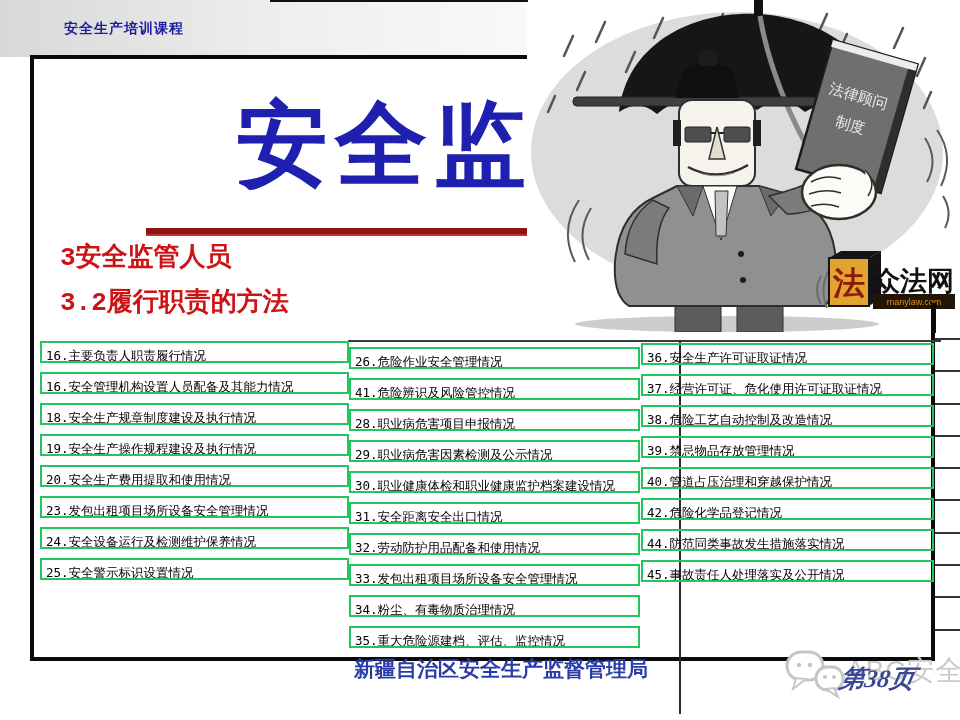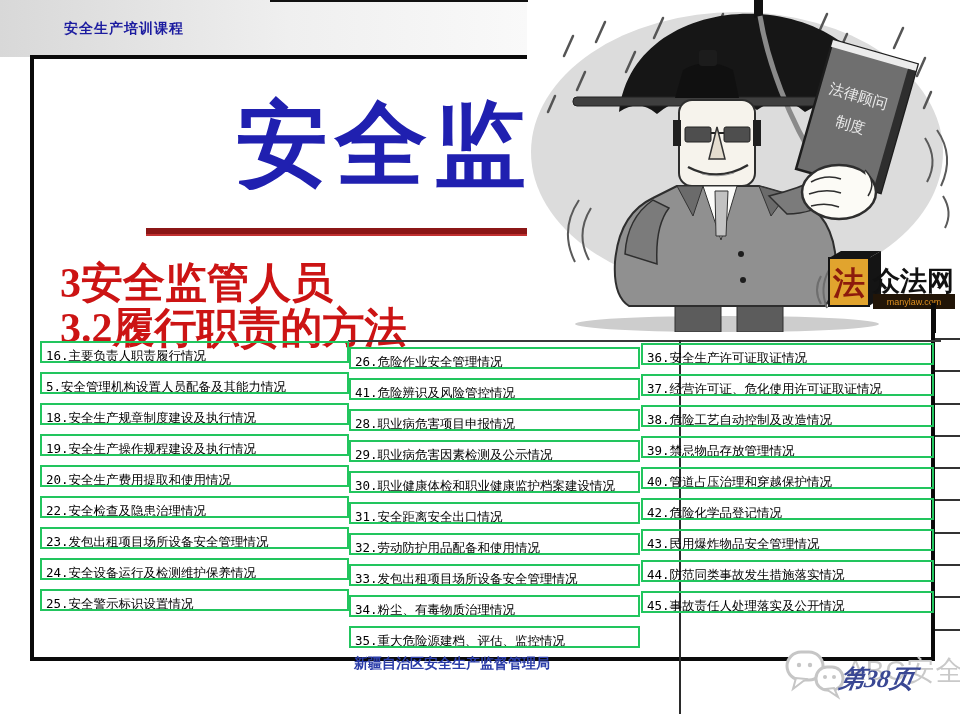--- a/index.html
+++ b/index.html
@@ -15,39 +15,39 @@
   #top-edge-line { left:270px; top:0; width:258px; height:2px; background:#111; z-index:6; }
 
   
   #slide { left:30px; top:55px; width:905px; height:606px; background:#fff;
            border:4px solid #0a0a0a; z-index:1; }
   #slide-title { left:202px; top:38px; font-size:92px; font-weight:bold; line-height:1.05;
                  color:#2020b0; font-family:"Liberation Serif", serif; letter-spacing:7px;
                  white-space:nowrap; }
   #title-underline { left:112px; top:169px; width:430px; height:8px;
                      background:#8b1616; border-bottom:2px solid #c03030; }
-  .subtitle { left:26px; font-size:42px; font-weight:bold; color:#cc1414;
-              font-family:Liberation Serif, serif; white-space:nowrap;margin-top:16px; }
+  .subtitle { left:26px; font-size:26px; font-weight:bold; color:#cc1414;
+              font-family:Liberation Mono, monospace; white-space:nowrap; }
   #subtitle-1 { top:180px; }
   #subtitle-2 { top:225px; }
 
   
   .grid-hairline { left:314px; top:281px; width:593px; height:2px; background:#3a3a3a; }
   .grid-vline { left:645px; top:281px; width:2px; height:374px; background:#2b2b2b; }
   .col { position:absolute; }
   #col-1 { left:6px;   top:282px; width:309px; }
   #col-2 { left:315px; top:288px; width:291px; }
   #col-3 { left:607px; top:284px; width:293px; }
   .cell { height:22px; margin-bottom:9px; border:2px solid #22c55e; background:transparent;
           font-family:"DejaVu Sans Mono", monospace; font-size:12.5px; line-height:26px;
           padding-left:4px; white-space:nowrap; overflow:hidden; color:#000; }
   #sliver-grid { left:935px; top:338px; width:25px; height:322px;
                  background:repeating-linear-gradient(180deg,#333 0 2px,transparent 2px 32.3px); }
 
-  #footer-org { left:320px; top:596px; font-size:14px; font-weight:bold; color:#2a3ca8;
+  #footer-org { left:320px; top:596px; font-size:21px; font-weight:bold; color:#2a3ca8;
                 font-family:"Liberation Serif", serif; white-space:nowrap; z-index:9; }
 
   
   #illustration { left:527px; top:0; width:433px; height:332px; background:#ffffff; z-index:5; }
   #border-tick { left:931px; top:303px; width:5px; height:30px; background:#0a0a0a; z-index:6; }
 
   
   #wechat-icon { left:784px; top:648px; z-index:3; }
   #watermark-brand { left:846px; top:652px; font-size:28px; color:#c9c9c9; z-index:3;
                      letter-spacing:1px; white-space:nowrap; }
@@ -66,25 +66,24 @@
   <div class="abs" id="slide-title">安全监管</div>
   <div class="abs" id="title-underline"></div>
   <div class="abs subtitle" id="subtitle-1">3安全监管人员</div>
   <div class="abs subtitle" id="subtitle-2">3.2履行职责的方法</div>
 
   <div class="abs grid-hairline"></div>
   <div class="abs grid-vline"></div>
 
   <div class="col" id="col-1">
     <div class="cell"><span>16.主要负责人职责履行情况</span></div>
-    <div class="cell"><span>5.安全管理机构设置人员配备及其能力情况</span></div>
+    <div class="cell"><span>16.安全管理机构设置人员配备及其能力情况</span></div>
     <div class="cell"><span>18.安全生产规章制度建设及执行情况</span></div>
     <div class="cell"><span>19.安全生产操作规程建设及执行情况</span></div>
     <div class="cell"><span>20.安全生产费用提取和使用情况</span></div>
-    <div class="cell"><span>22.安全检查及隐患治理情况</span></div>
     <div class="cell"><span>23.发包出租项目场所设备安全管理情况</span></div>
     <div class="cell"><span>24.安全设备运行及检测维护保养情况</span></div>
     <div class="cell"><span>25.安全警示标识设置情况</span></div>
   </div>
 
   <div class="col" id="col-2">
     <div class="cell"><span>26.危险作业安全管理情况</span></div>
     <div class="cell"><span>41.危险辨识及风险管控情况</span></div>
     <div class="cell"><span>28.职业病危害项目申报情况</span></div>
     <div class="cell"><span>29.职业病危害因素检测及公示情况</span></div>
@@ -96,21 +95,20 @@
     <div class="cell"><span>35.重大危险源建档、评估、监控情况</span></div>
   </div>
 
   <div class="col" id="col-3">
     <div class="cell"><span>36.安全生产许可证取证情况</span></div>
     <div class="cell"><span>37.经营许可证、危化使用许可证取证情况</span></div>
     <div class="cell"><span>38.危险工艺自动控制及改造情况</span></div>
     <div class="cell"><span>39.禁忌物品存放管理情况</span></div>
     <div class="cell"><span>40.管道占压治理和穿越保护情况</span></div>
     <div class="cell"><span>42.危险化学品登记情况</span></div>
-    <div class="cell"><span>43.民用爆炸物品安全管理情况</span></div>
     <div class="cell"><span>44.防范同类事故发生措施落实情况</span></div>
     <div class="cell"><span>45.事故责任人处理落实及公开情况</span></div>
   </div>
 
   <div class="abs" id="footer-org">新疆自治区安全生产监督管理局</div>
 </div>
 
 <div class="abs" id="sliver-grid"></div>
 
 <div class="abs" id="illustration">

